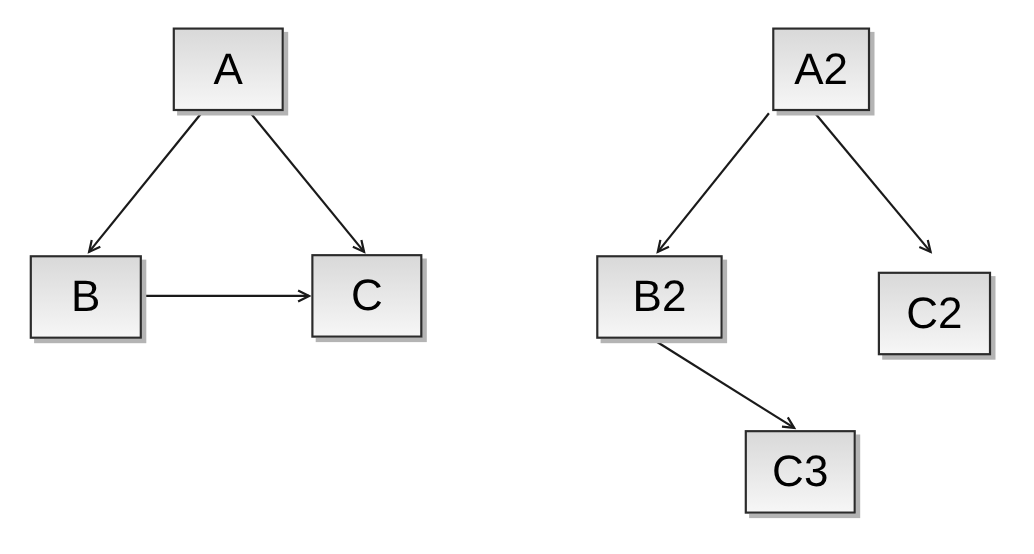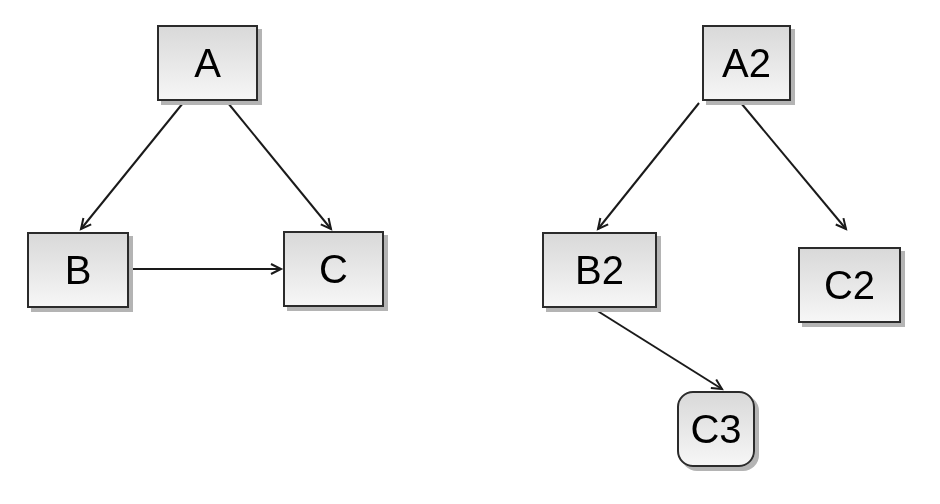--- a/index.html
+++ b/index.html
@@ -74,16 +74,16 @@
     </div>
     <div class="node" style="left: 702px; top: 25px; width: 89px; height: 76px;">
       <span>A2</span>
     </div>
     <div class="node" style="left: 542px; top: 232px; width: 115px; height: 76px;">
       <span>B2</span>
     </div>
     <div class="node" style="left: 798px; top: 231px; width: 103px; height: 76px; margin-top: 16px;">
       <span>C2</span>
     </div>
-    <div class="node" style="left: 677px; top: 391px; width: 78px; height: 76px; border-radius: 16px;">
+    <div class="node" style="left: 677px; top: 391px; width: 101px; height: 76px;">
       <span>C3</span>
     </div>
   </div>
 
 </body></html>

